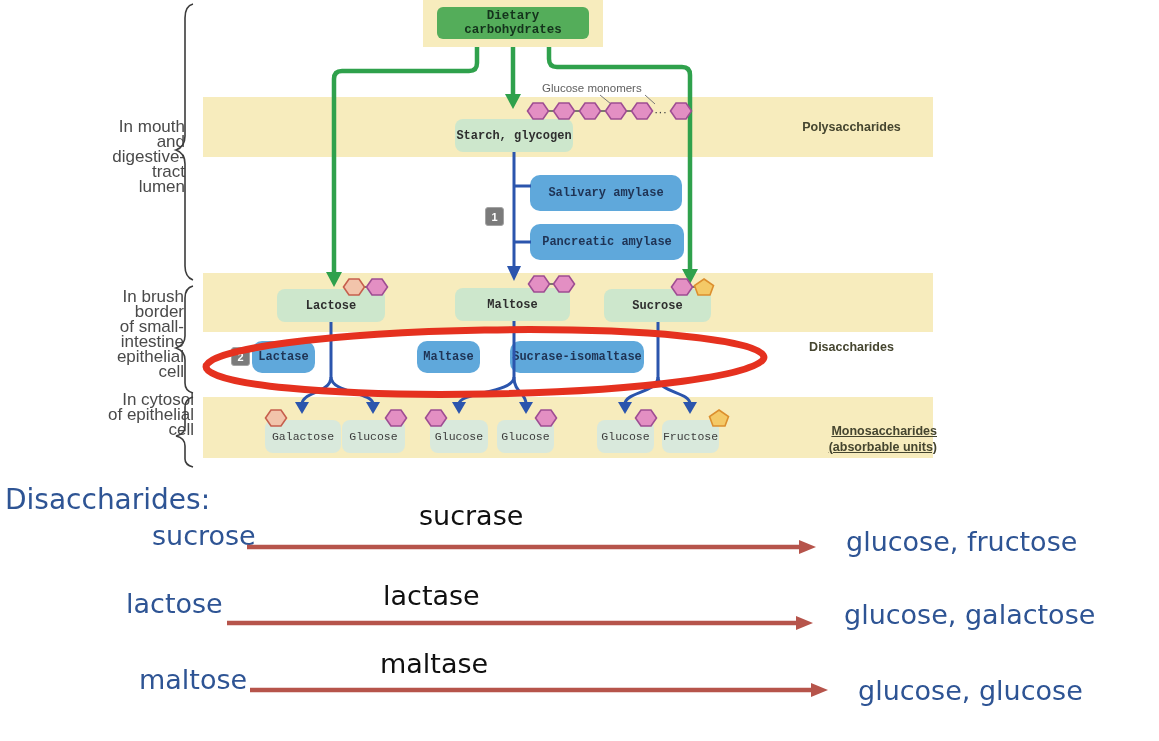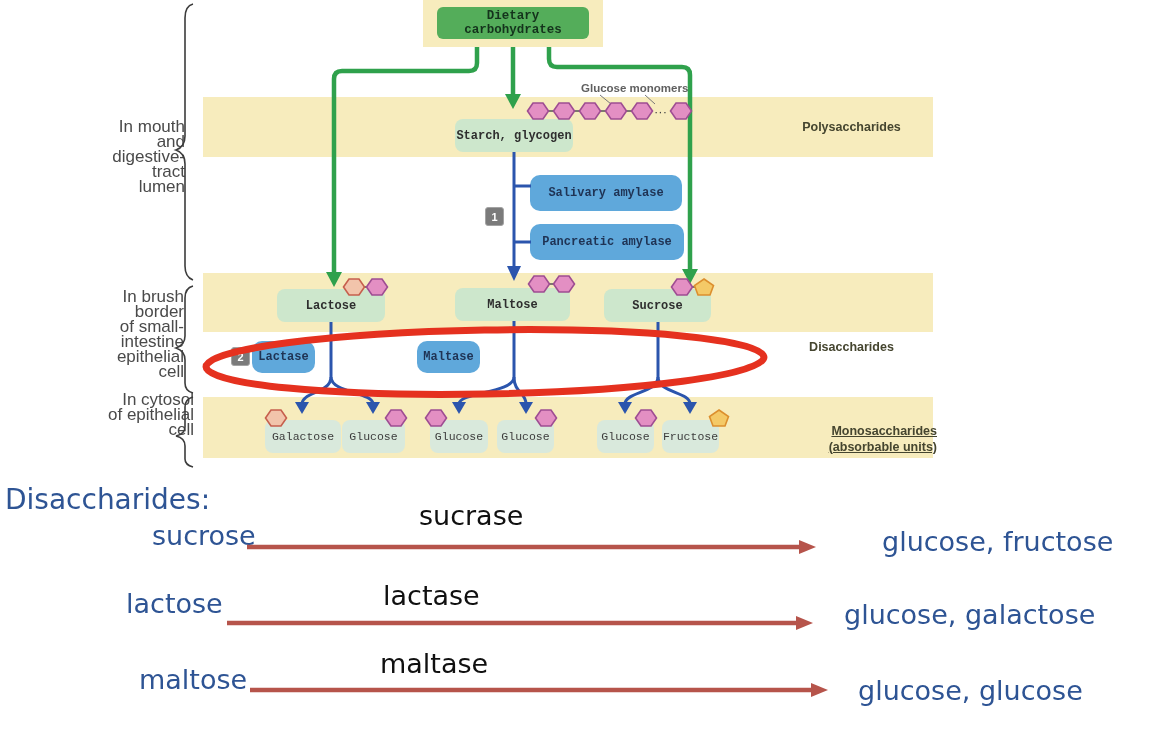--- a/index.html
+++ b/index.html
@@ -64,48 +64,49 @@
 intestine
 epithelial
 cell</div>
   <div class="loc-label layer1 preline" style="left:104px;top:392px;width:90px;">In cytosol
 of epithelial
 cell</div>
 
   <div class="pill src-bg layer1" style="left:423px;top:0;width:180px;height:47px;"></div>
   <div class="pill src layer1" style="left:437px;top:7px;width:152px;height:32px;">Dietary carbohydrates</div>
 
-  <div class="gm-label layer1" style="left:581px;top:82px;font-weight:bold;">Glucose monomers</div>
+  <div class="gm-label layer1" style="left:542px;top:82px;">Glucose monomers</div>
 
   <div class="pill lg layer1" style="left:455px;top:119px;width:118px;height:33px;">Starch, glycogen</div>
 
   <div class="pill bluebox layer1" style="left:530px;top:151px;width:152px;height:36px;margin-top:24px;">Salivary amylase</div>
   <div class="pill bluebox layer1" style="left:530px;top:224px;width:154px;height:36px;">Pancreatic amylase</div>
   <div class="badge layer1" style="left:485px;top:207px;">1</div>
 
   <div class="pill lg layer1" style="left:277px;top:289px;width:108px;height:33px;">Lactose</div>
   <div class="pill lg layer1" style="left:455px;top:288px;width:115px;height:33px;">Maltose</div>
   <div class="pill lg layer1" style="left:604px;top:289px;width:107px;height:33px;">Sucrose</div>
 
   <div class="badge layer1" style="left:231px;top:347px;">2</div>
   <div class="pill bluebox layer1" style="left:252px;top:341px;width:63px;height:32px;">Lactase</div>
   <div class="pill bluebox layer1" style="left:417px;top:341px;width:63px;height:32px;">Maltase</div>
+  <div class="pill bluebox layer1" style="left:510px;top:341px;width:134px;height:32px;">Sucrase-isomaltase</div>
 
   <div class="pill mono layer1" style="left:265px;top:420px;width:76px;height:33px;">Galactose</div>
   <div class="pill mono layer1" style="left:342px;top:420px;width:63px;height:33px;">Glucose</div>
   <div class="pill mono layer1" style="left:430px;top:420px;width:58px;height:33px;">Glucose</div>
   <div class="pill mono layer1" style="left:497px;top:420px;width:57px;height:33px;">Glucose</div>
   <div class="pill mono layer1" style="left:597px;top:420px;width:57px;height:33px;">Glucose</div>
   <div class="pill mono layer1" style="left:662px;top:420px;width:57px;height:33px;">Fructose</div>
 
 
   <div class="note note-title" style="left:5px;top:483px;">Disaccharides:</div>
   <div class="note" style="left:152px;top:520px;">sucrose</div>
   <div class="note note-enzyme" style="left:419px;top:500px;">sucrase</div>
-  <div class="note" style="left:846px;top:526px;margin-left:36px;">glucose, fructose</div>
+  <div class="note" style="left:846px;top:526px;">glucose, fructose</div>
   <div class="note" style="left:126px;top:588px;">lactose</div>
   <div class="note note-enzyme" style="left:383px;top:580px;">lactase</div>
   <div class="note" style="left:844px;top:599px;">glucose, galactose</div>
   <div class="note" style="left:139px;top:664px;">maltose</div>
   <div class="note note-enzyme" style="left:380px;top:648px;">maltase</div>
   <div class="note" style="left:858px;top:675px;">glucose, glucose</div>
 
   <svg class="overlay" width="1159" height="741" viewBox="0 0 1159 741">
 
     <g>

